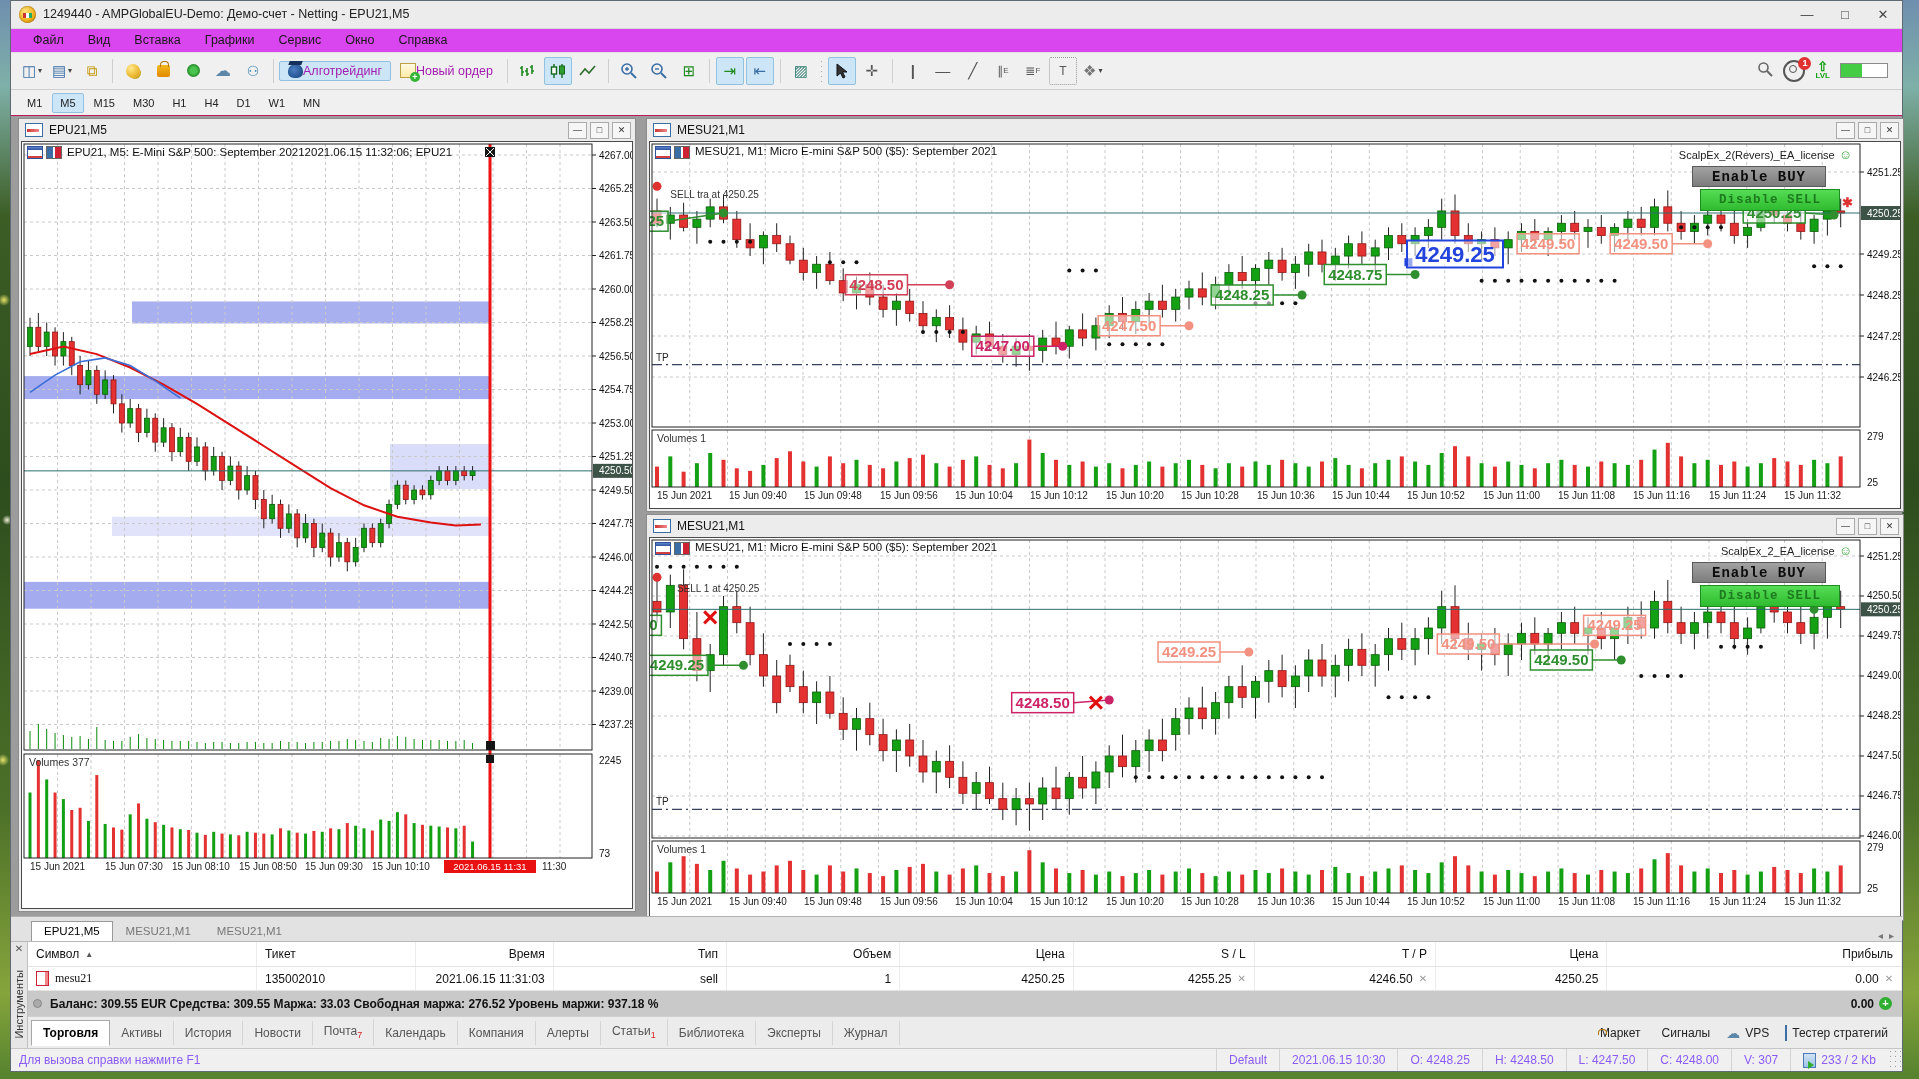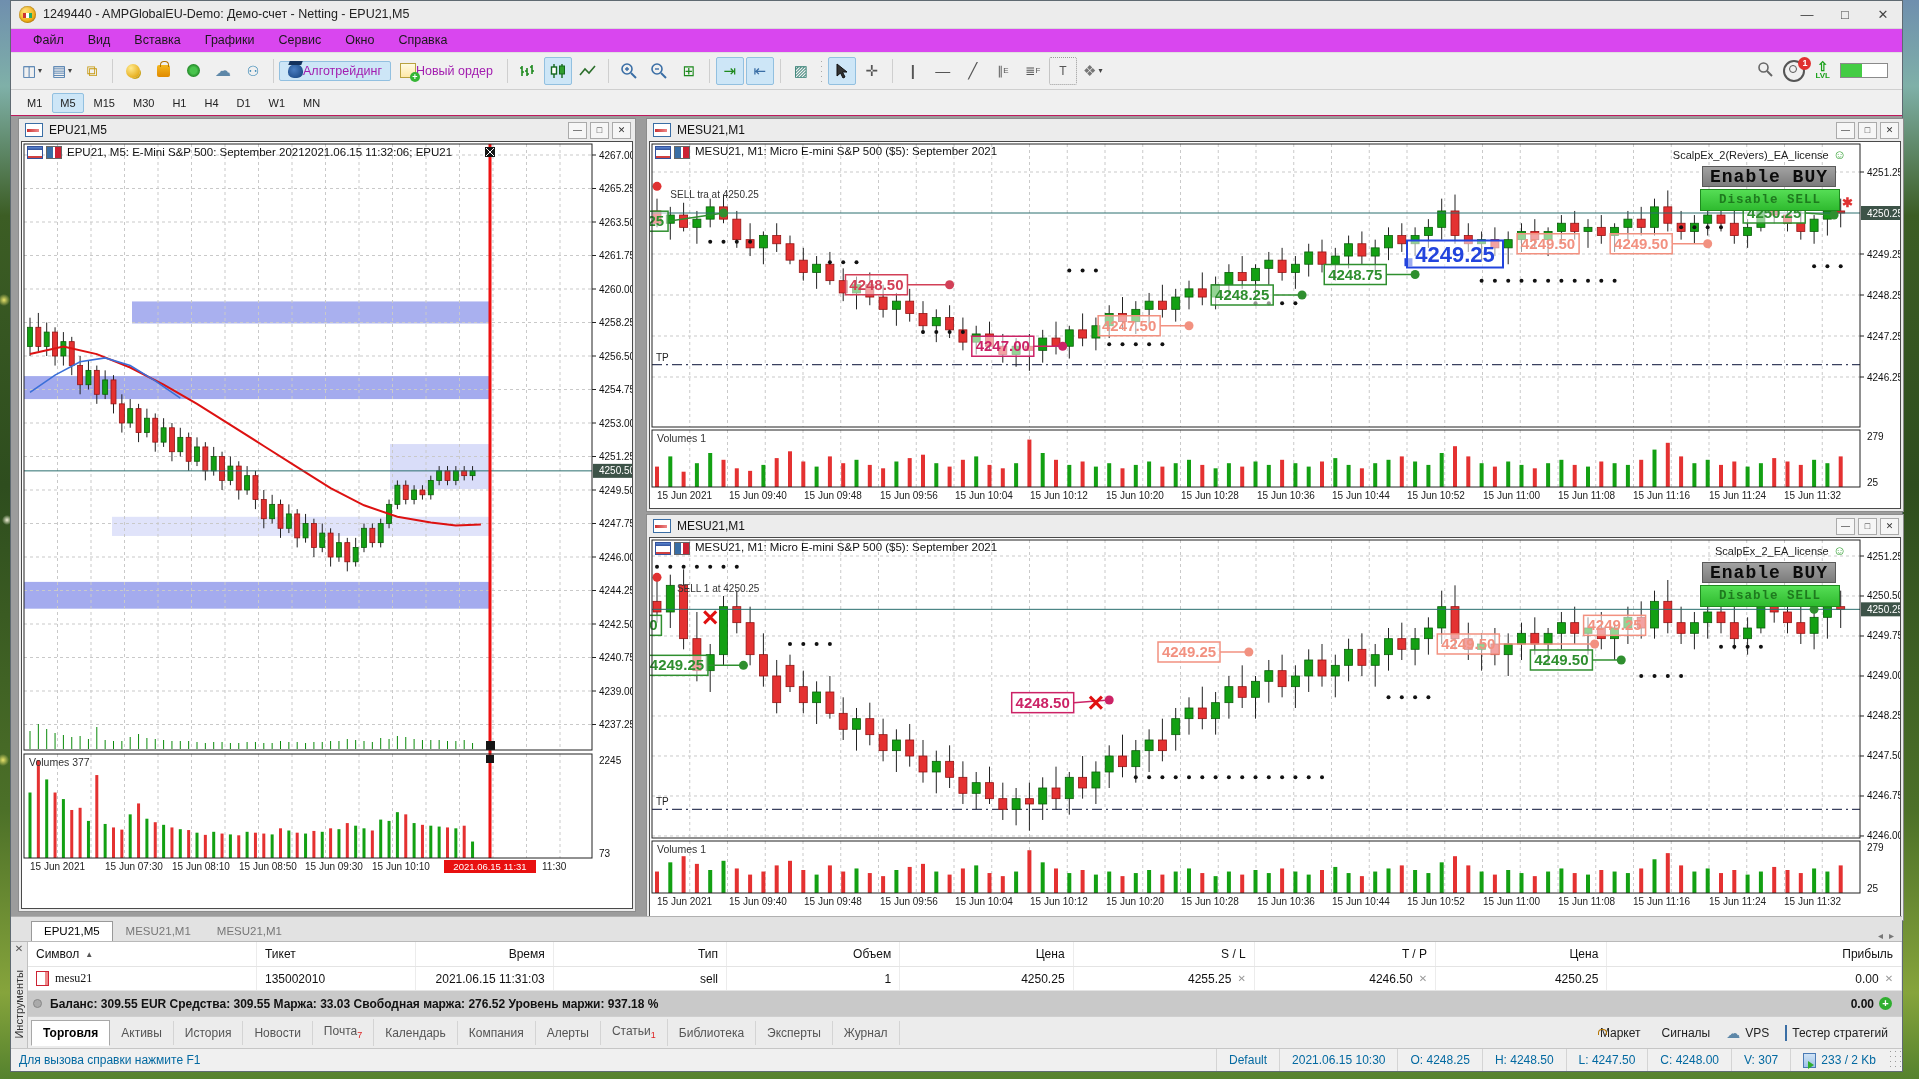--- a/index.html
+++ b/index.html
@@ -70,24 +70,24 @@
   .cwb{width:17px;height:15px;border:1px solid #aaa;background:#f6f6f6;font-size:9px;display:flex;align-items:center;justify-content:center;color:#333}
   .cclient{position:relative;background:#fff;border:1px solid #4a4a4a;margin:0 2px 2px 2px;flex:1;overflow:hidden}
   .cclient svg{position:absolute;left:0;top:0}
   svg text{font-family:"Liberation Sans",sans-serif}
   .cmt{position:absolute;left:5px;top:3px;display:flex;gap:5px;font-size:11.5px;color:#111;align-items:flex-start}
   .cmticons{display:flex;gap:3px;padding-top:1px}
   .ic-dom{width:14px;height:11px;background:linear-gradient(#5a86d0,#33529c) 0 0/14px 3px no-repeat,#fff;border:1px solid #33529c;
     box-shadow:inset 0 -2px 0 #d04040}
   .ic-oct{width:14px;height:11px;background:linear-gradient(90deg,#3a6ea5 45%,#fff 45% 55%,#c23 55%);border:1px solid #666}
   .cmtlines{display:flex;flex-direction:row;line-height:1.25}
-  .ea{position:absolute;top:5px;right:54px;font-size:11px;color:#222;display:flex;align-items:center;gap:4px}
+  .ea{position:absolute;top:5px;right:48px;font-size:11px;color:#222;display:flex;align-items:center;gap:4px}
   .smiley{color:#2f9e2f;font-size:13px}
-  .btn-buy{position:absolute;top:24px;right:64px;width:132px;height:19px;background:linear-gradient(#a2a2a2,#7c7c7c);
-    border:1px solid #5a5a5a;color:#0c0c0c;font-family:"Liberation Mono",monospace;font-size:18px;font-weight:bold;
+  .btn-buy{position:absolute;top:24px;right:74px;width:132px;height:19px;background:linear-gradient(#a2a2a2,#7c7c7c);
+    border:1px solid #5a5a5a;color:#0c0c0c;font-family:"Liberation Mono",monospace;font-size:14px;font-weight:bold;
     display:flex;align-items:center;justify-content:center;letter-spacing:1px}
   .btn-sell{position:absolute;top:47px;right:60px;width:138px;height:20px;background:linear-gradient(#55dd55,#2fbb2f);
     border:1px solid #1f8a1f;color:#1e7a1e;font-family:"Liberation Mono",monospace;font-size:12.5px;font-weight:bold;
     display:flex;align-items:center;justify-content:center;letter-spacing:1px}
   
   .toolbox{height:131px;background:#ececec;border-top:1px solid #b0b0b0;position:relative;display:flex;flex-direction:column}
   .chart-tabs{height:24px;display:flex;align-items:flex-end;background:#e2e2e2;padding-left:20px;border-bottom:1px solid #b9b9b9}
   .ctab{font-size:11.5px;color:#777;padding:3px 12px 4px;border:1px solid transparent;border-bottom:none}
   .ctab.on{background:#fff;color:#000;border-color:#999}
   .ctabnav{margin-left:auto;padding-right:8px;color:#777;font-size:10px;display:flex;gap:6px}
@@ -111,21 +111,21 @@
   .plus{width:13px;height:13px;border-radius:50%;background:#2fae2f;color:#fff;font-size:11px;line-height:13px;text-align:center}
   .trade-tabs{height:31px;display:flex;align-items:center;background:#ececec;border-top:1px solid #cfcfcf;padding-left:20px}
   .ttab{font-size:12px;color:#555;padding:5px 11px;border-right:1px solid #d4d4d4;position:relative}
   .ttab:last-of-type{border-right:none}
   .ttab.on{background:#fff;color:#000;border:1px solid #a8a8a8;border-bottom-color:#fff;font-weight:bold}
   .ttab sub{color:#d22;font-size:9px}
   .services{margin-left:auto;display:flex;align-items:center;gap:16px;padding-right:14px;font-size:12px;color:#222}
   .svc{display:flex;align-items:center;gap:5px}
   .testicon{width:14px;height:11px;background:#fff;border:1px solid #3a6ea5;box-shadow:inset 0 -3px 0 #7fc97f}
   
-  .statusbar{height:22px;background:#f0f0f0;border-top:1px solid #c6c6c6;display:flex;align-items:center;font-size:12px;color:#0369a1}
+  .statusbar{height:22px;background:#f0f0f0;border-top:1px solid #c6c6c6;display:flex;align-items:center;font-size:12px;color:#8b5cf6}
   .sb-help{padding-left:8px}
   .sb-cells{margin-left:auto;display:flex;align-items:center;height:100%}
   .sb-cell{padding:0 12px;border-left:1px solid #d4d4d4;height:100%;display:flex;align-items:center;white-space:nowrap}
   .netic{width:11px;height:13px;background:linear-gradient(#cfe2f5,#9fc3e8);border:1px solid #4a7bb5;position:relative;margin-right:5px}
   .netic::after{content:"";position:absolute;right:-3px;bottom:-2px;width:0;height:0;border:4px solid transparent;border-left:6px solid #2fae2f}
   .grip{width:14px;height:100%;background:radial-gradient(circle 1px,#9a9a9a 50%,transparent 55%) 0 0/5px 5px;align-self:flex-end}
 </style>
 </head>
 <body class="noselect">
 

